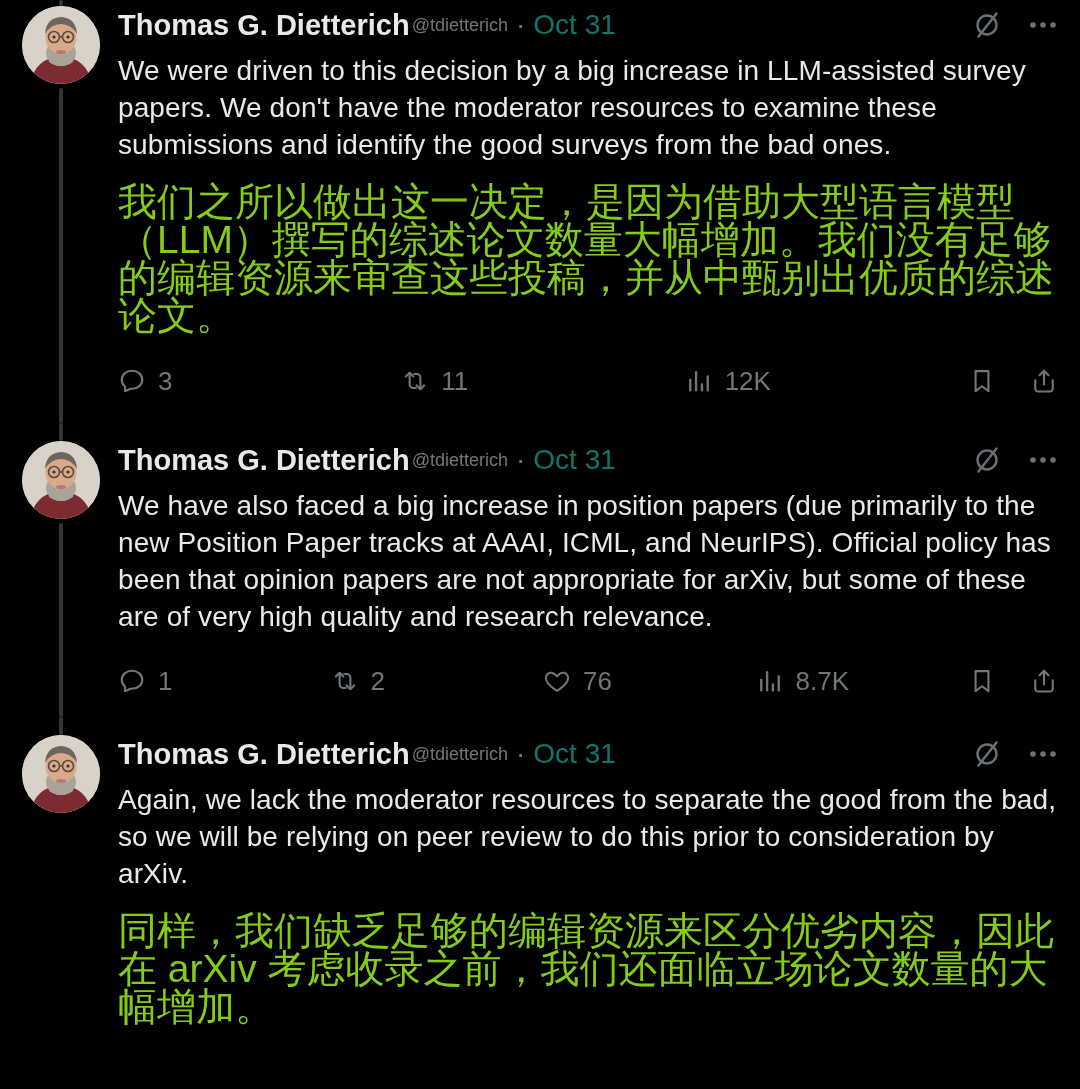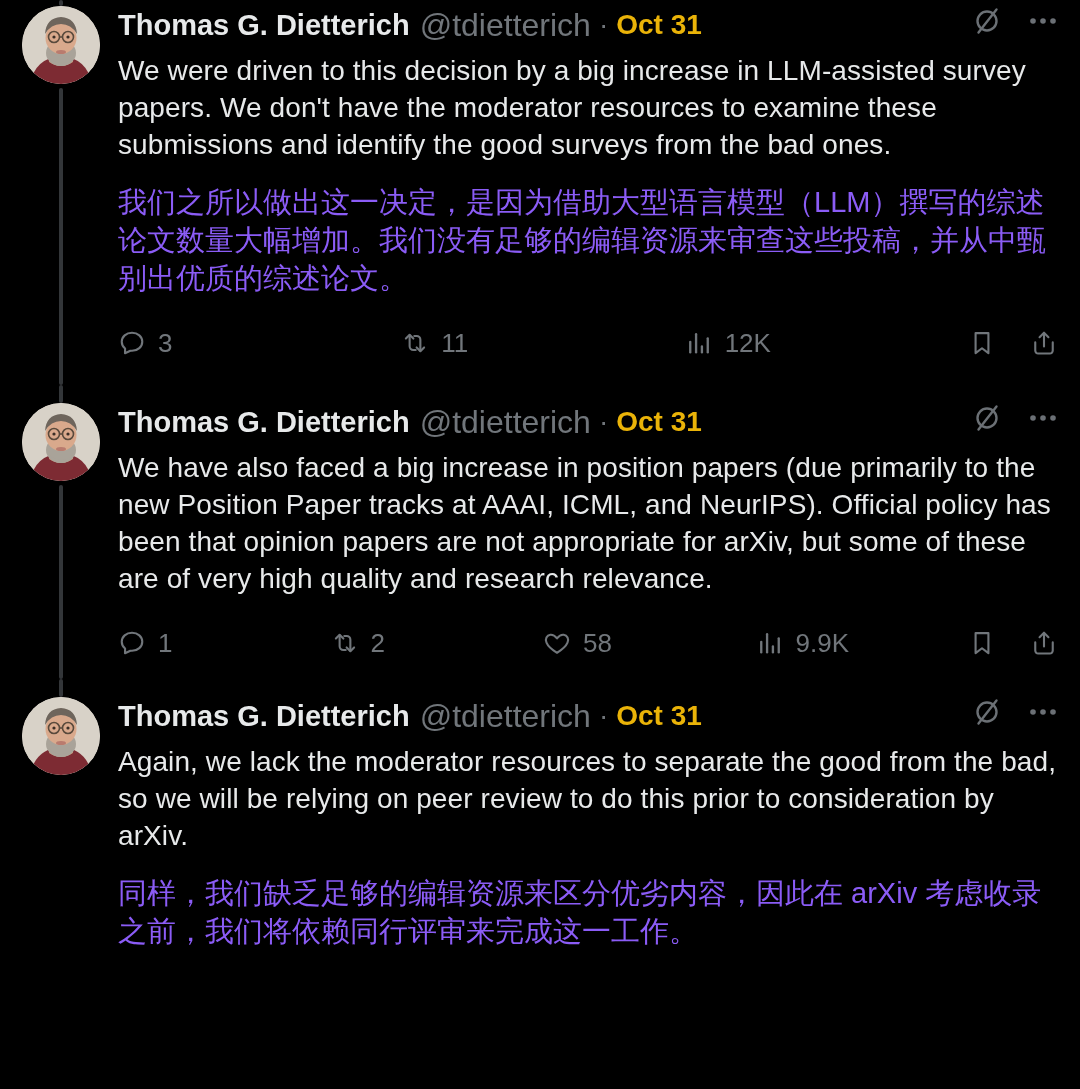--- a/index.html
+++ b/index.html
@@ -33,36 +33,36 @@
   .tweet.mid    .tline.bottom { top: 100px; }
 
   .gutter { width: 80px; flex: 0 0 80px; position: relative; z-index: 1; }
   .avatar {
     width: 78px; height: 78px; border-radius: 50%;
     overflow: hidden; display: block; background: #d8d2c8;
   }
 
   .content { flex: 1; margin-left: 16px; min-width: 0; }
 
-  .header-row { display: flex; align-items: flex-start; line-height: 38px; white-space: nowrap; }
+  .header-row { display: flex; align-items: center; line-height: 38px; white-space: nowrap; }
   .author-name { font-weight: 700; font-size: 29px; color: #e7e9ea; }
-  .handle { color: #71767b; font-size: 32px; margin-left: 10px; }
+  .handle { color: #71767b; font-size: 18px; margin-left: 2px; }
   .dot-sep { color: #71767b; font-size: 28px; margin: 0 8px; }
-  .tweet-date { color: #eab308; font-size: 28px; font-weight: bold; }
+  .tweet-date { color: #0f766e; font-size: 28px; }
   .header-icons { margin-left: auto; display: flex; align-items: center; gap: 26px; }
   .hicon { display: flex; align-items: center; color: #6b7075; cursor: pointer; }
 
   .body-en {
     margin-top: 8px;
     font-size: 28px; line-height: 37px; color: #e7e9ea;
     letter-spacing: 0.1px;
   }
   .body-zh {
     margin-top: 20px;
-    font-size: 29px; line-height: 38px; color: #8b5cf6;
+    font-size: 39px; line-height: 38px; color: #84cc16;
   }
 
   .actions {
     margin-top: 24px; height: 44px;
     display: flex; align-items: center;
     color: #71767b;
     max-width: 940px;
   }
   .action-group {
     flex: 1 1 0; display: flex; align-items: center; gap: 12px;
@@ -246,29 +246,29 @@
               </svg>
             </span>
           <span>2</span>
         </span>
         <span class="action-group">
           <span class="aicon">
               <svg width="28" height="28" viewBox="0 0 24 24">
                 <use href="#ico-heart"></use>
               </svg>
             </span>
-          <span>58</span>
+          <span>76</span>
         </span>
         <span class="action-group">
           <span class="aicon">
               <svg width="28" height="28" viewBox="0 0 24 24">
                 <use href="#ico-views"></use>
               </svg>
             </span>
-          <span>9.9K</span>
+          <span>8.7K</span>
         </span>
         <span class="action-right">
           <span class="aicon">
               <svg width="28" height="28" viewBox="0 0 24 24">
                 <use href="#ico-bookmark"></use>
               </svg>
             </span>
           <span class="aicon">
               <svg width="28" height="28" viewBox="0 0 24 24">
                 <use href="#ico-share"></use>
@@ -299,17 +299,17 @@
               </svg>
             </span>
           <span class="hicon">
               <svg width="30" height="30" viewBox="0 0 30 30">
                 <use href="#ico-more"></use>
               </svg>
             </span>
         </span>
       </div>
       <p class="body-en">Again, we lack the moderator resources to separate the good from the bad, so we will be relying on peer review to do this prior to consideration by arXiv.</p>
-      <p class="body-zh">同样，我们缺乏足够的编辑资源来区分优劣内容，因此在 arXiv 考虑收录之前，我们将依赖同行评审来完成这一工作。</p>
+      <p class="body-zh">同样，我们缺乏足够的编辑资源来区分优劣内容，因此在 arXiv 考虑收录之前，我们还面临立场论文数量的大幅增加。</p>
     </div>
   </article>
 
 </div>
 
 </body></html>

